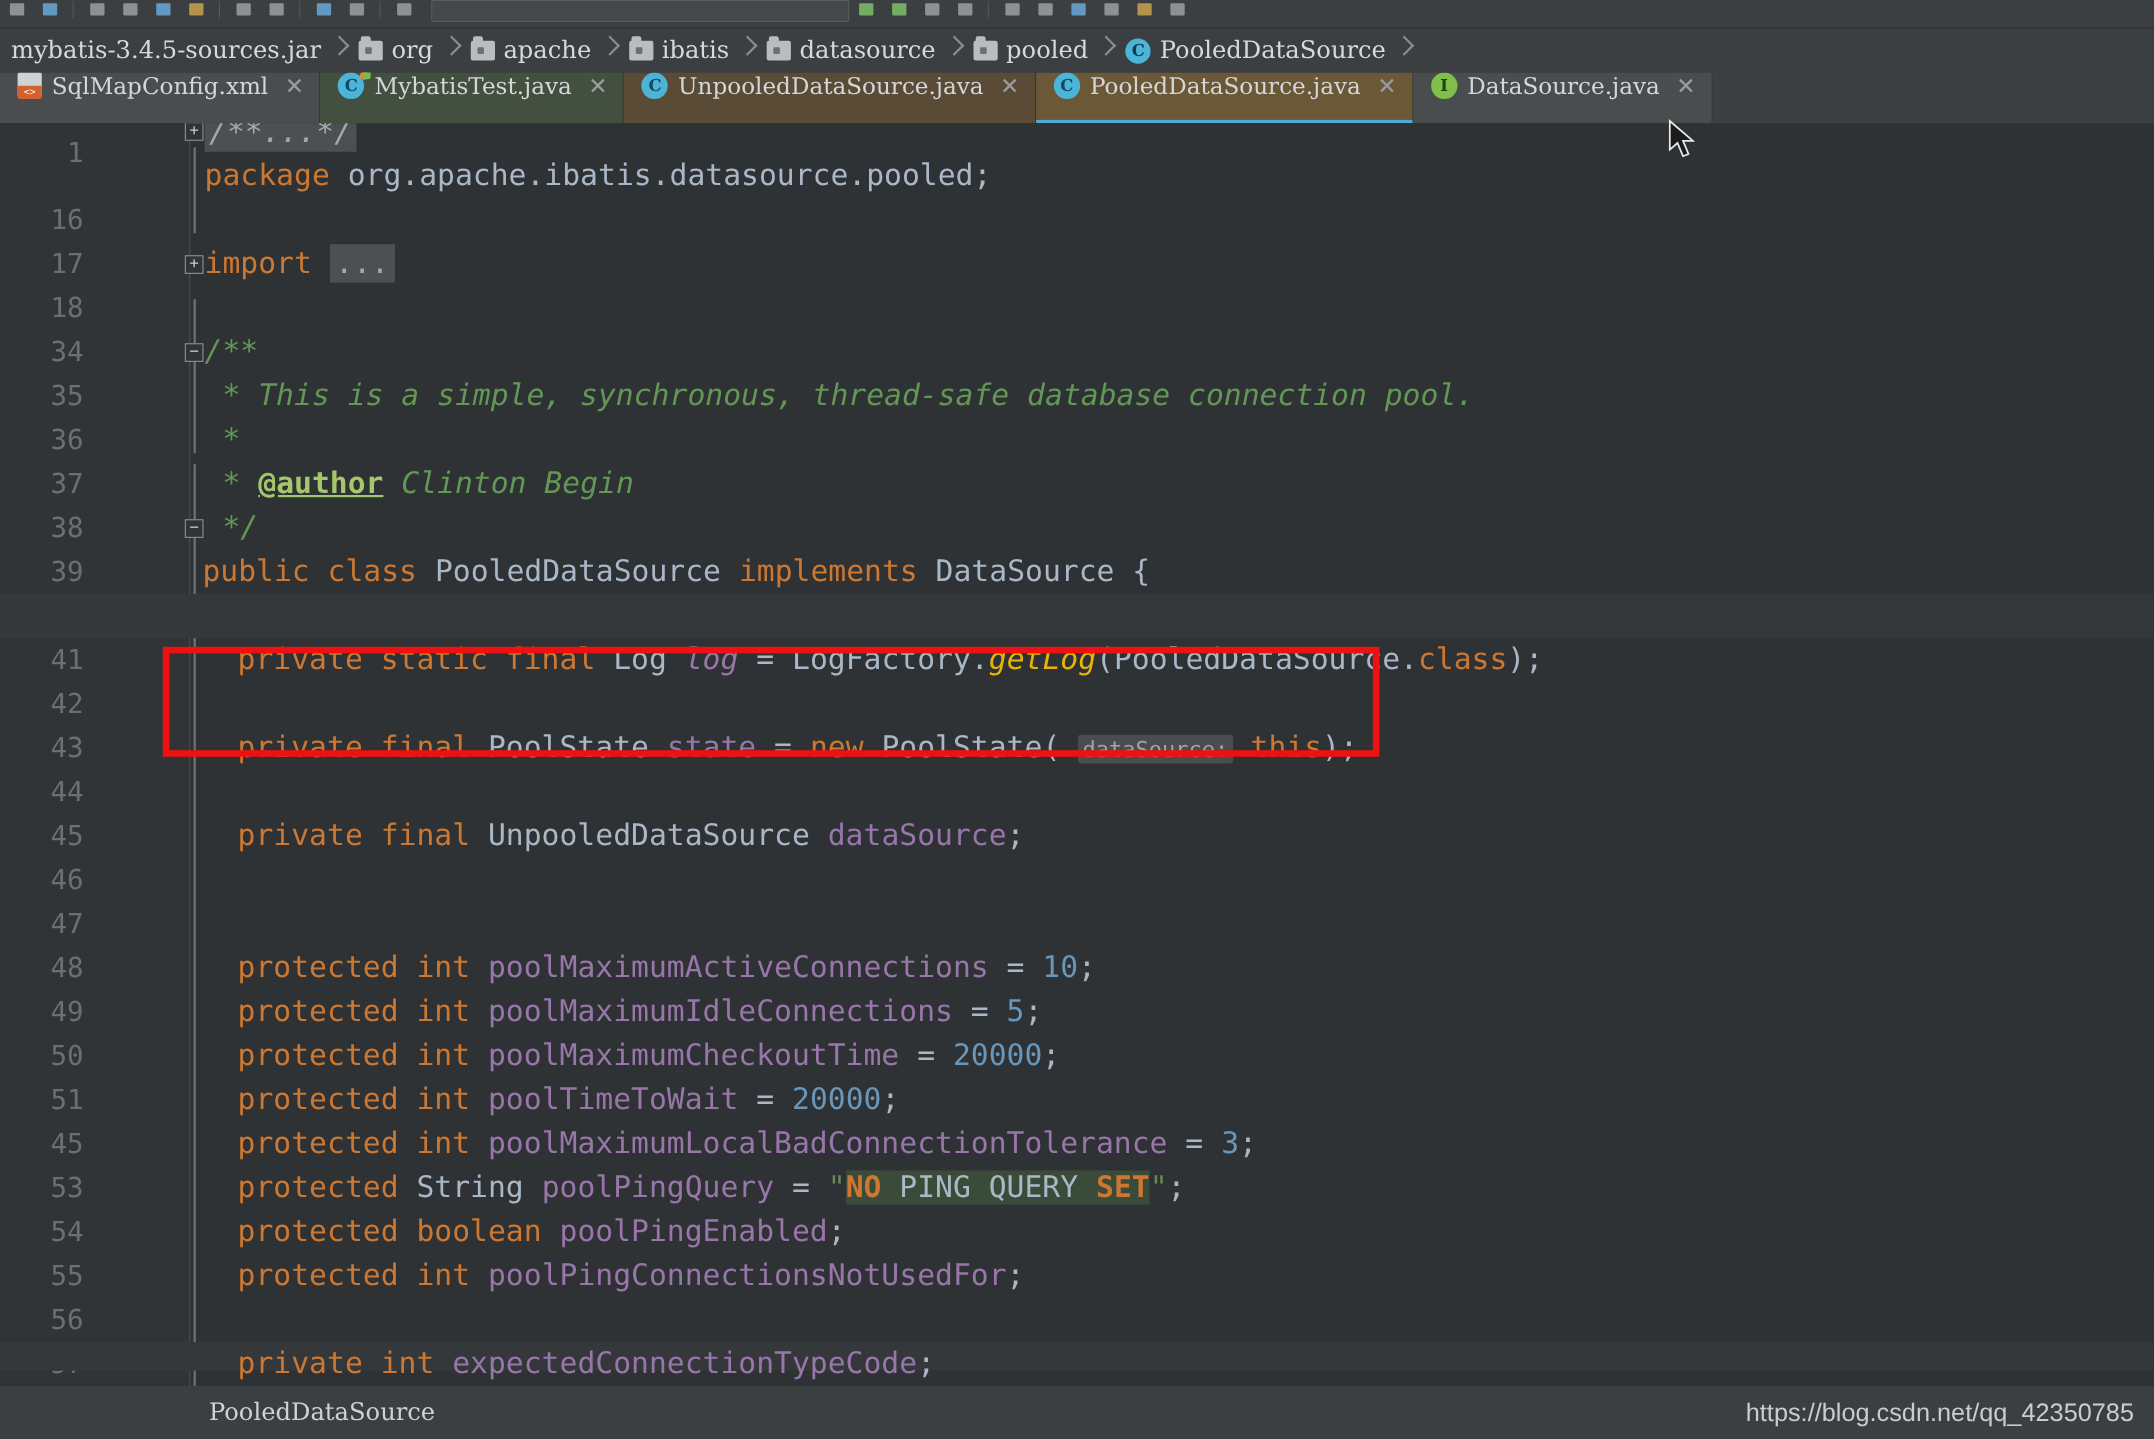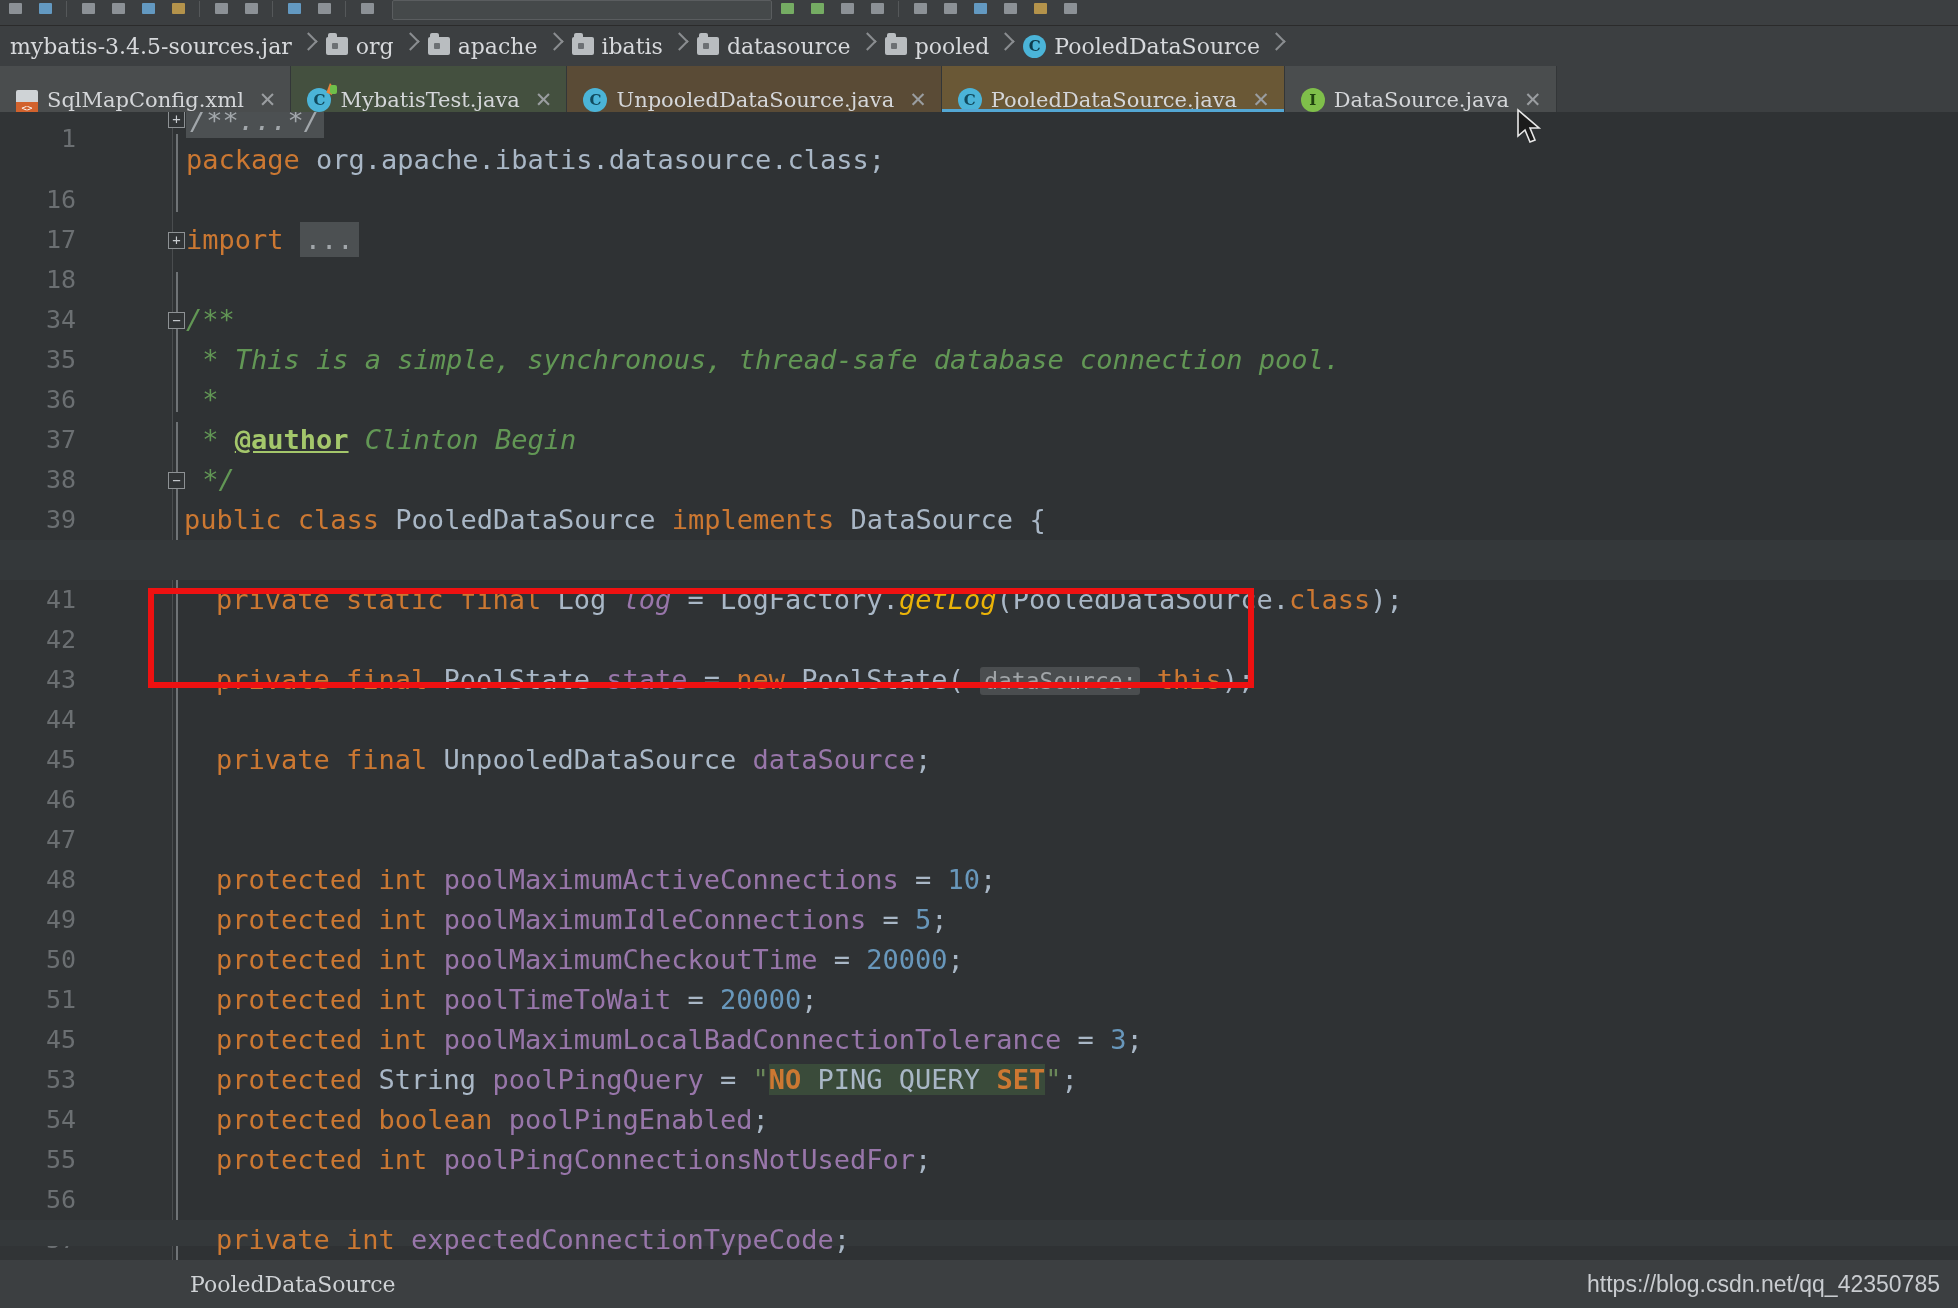--- a/index.html
+++ b/index.html
@@ -75,21 +75,21 @@
     display: flex; align-items: center; justify-content: center;
     margin-right: 8px; flex: 0 0 auto;
   }
 
   
   .tabbar {
     position: absolute; left: 0; top: 66px; width: 1958px; height: 46px;
     background: #3c3f41; display: flex; align-items: stretch; overflow: hidden;
   }
   .tab {
-    display: flex; align-items: flex-end; gap: 9px;
+    display: flex; align-items: flex-start; gap: 9px;
     padding: 0 14px 0 16px; height: 46px; cursor: default;
     color: #d4d6d9; font-family: "DejaVu Serif", serif; font-size: 21px;
     white-space: nowrap; border-right: 1px solid #333638; position: relative;
   }
   .tab.xml      { background: #4a4d4e; }
   .tab.green    { background: #44503f; }
   .tab.brown1   { background: #5a4b36; }
   .tab.active   { background: #6a5836; }
   .tab.plain    { background: #4a4d4e; }
   .tab.active::after {
@@ -179,21 +179,21 @@
   .fieldi { color: #9876aa; font-style: italic; }
   .methi{ color: #eab308; font-style: italic; }
   .num  { color: #6897bb; }
   .str  { color: #6a8759; }
   .cmt  { color: #808080; }
   .doc  { color: #629755; font-style: italic; }
   .doctag { color: #a4c76b; font-weight: bold; text-decoration: underline; }
   .punc { color: #a9b7c6; }
   .foldtxt { background: #4c5052; color: #a2a7ab; }
   .inlay {
-    background: #4a4d4f; color: #a1a5a8; font-size: 23px;
+    background: #4a4d4f; color: #a1a5a8; font-size: 20px;
     border-radius: 3px; padding: 1px 4px;
   }
   .sqlhl { background: #3a4b3a; }
   .sqlkw { color: #cc7832; font-weight: bold; }
   .sqlid { color: #a9b7c6; }
 
   
   .redbox {
     position: absolute; left: 148px; top: 476px; width: 1106px; height: 100px;
     border: 6px solid #ee1111; pointer-events: none; z-index: 40;
@@ -370,21 +370,21 @@
     <div class="codearea">
 
       <div class="row" style="height:28px;line-height:18px;">
         <span class="ln">1</span>
         <span class="fold" style="top:-1px;">+</span>
         <span class="code"><span class="foldtxt doc" style="padding:2px 4px;">/**...*/</span></span>
       </div>
 
       <div class="row">
         <span class="ln">16</span>
-        <span class="code"><span class="kw">package</span> <span class="ident">org.apache.ibatis.datasource.class</span><span class="punc">;</span></span>
+        <span class="code"><span class="kw">package</span> <span class="ident">org.apache.ibatis.datasource.pooled</span><span class="punc">;</span></span>
       </div>
 
       <div class="row">
         <span class="ln">17</span>
       </div>
 
       <div class="row">
         <span class="ln">18</span>
         <span class="fold">+</span>
         <span class="code"><span class="kw">import</span> <span class="foldtxt" style="padding:2px 5px;">...</span></span>

